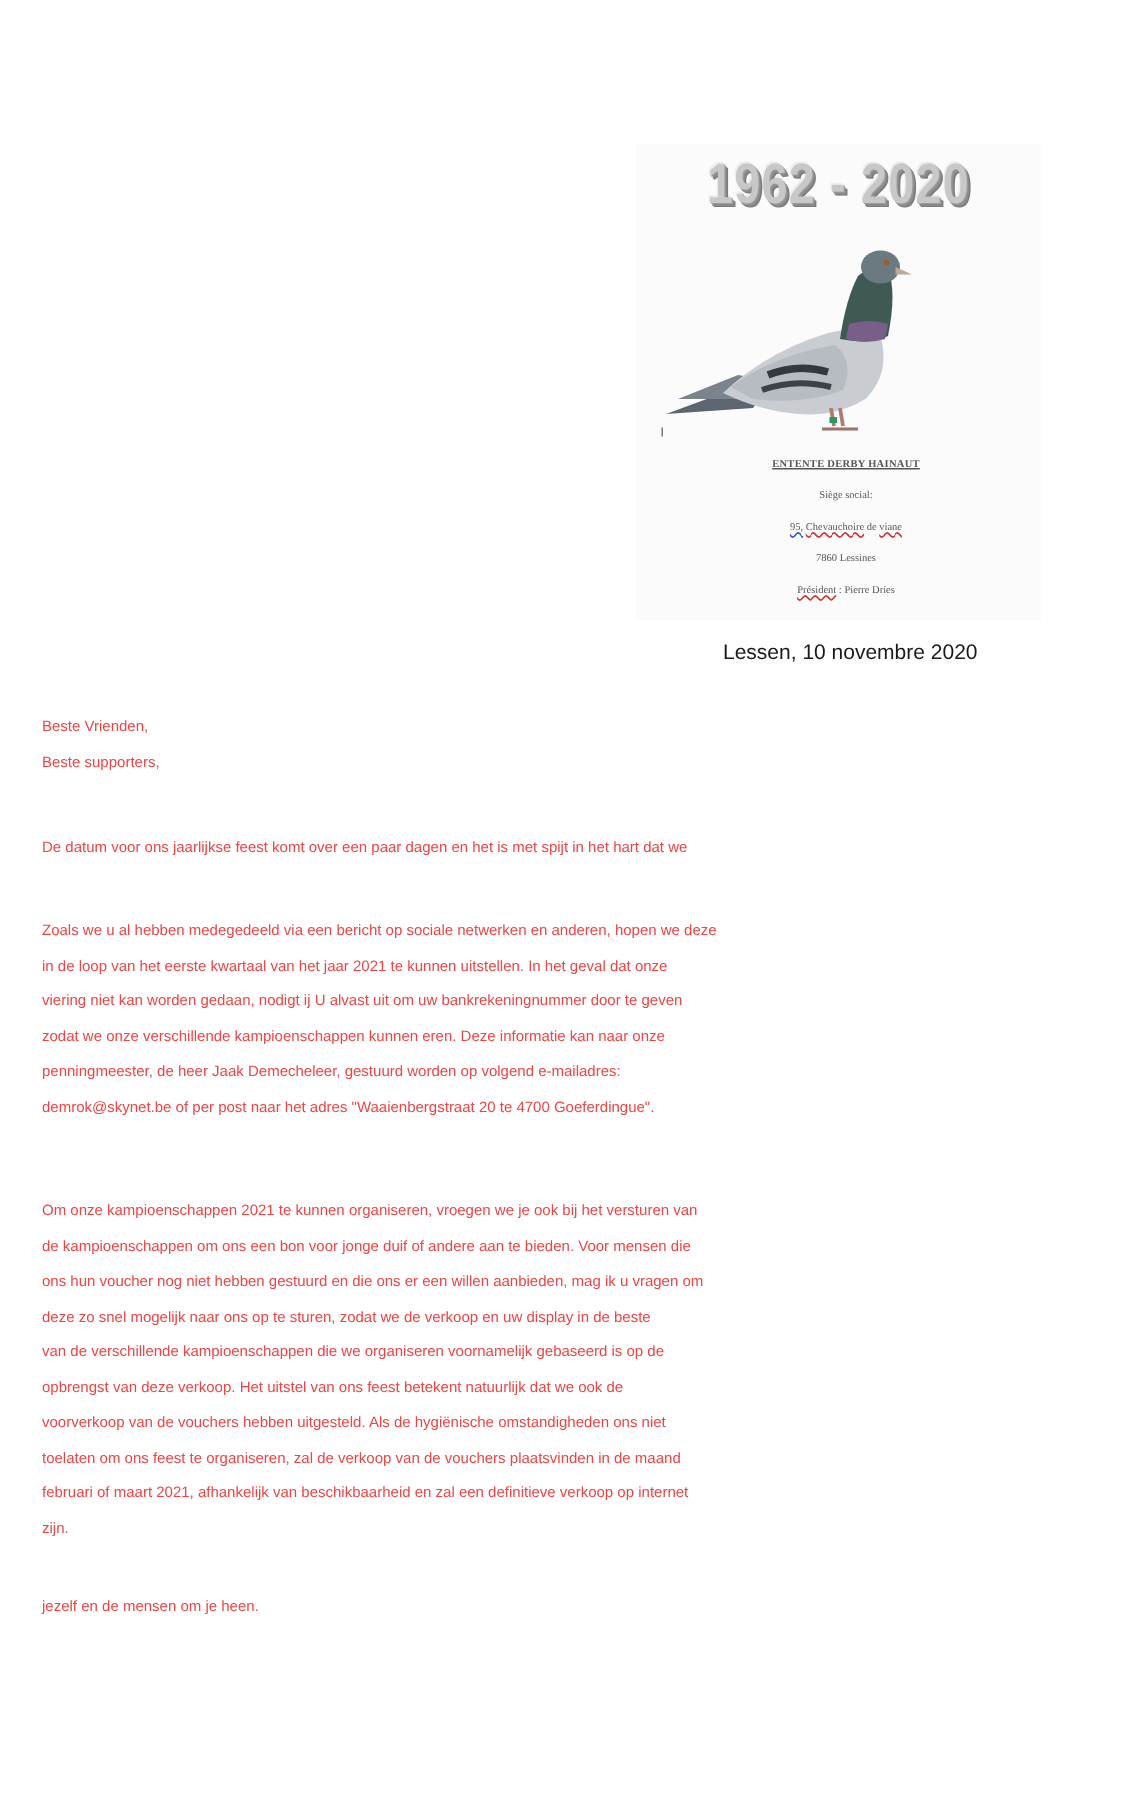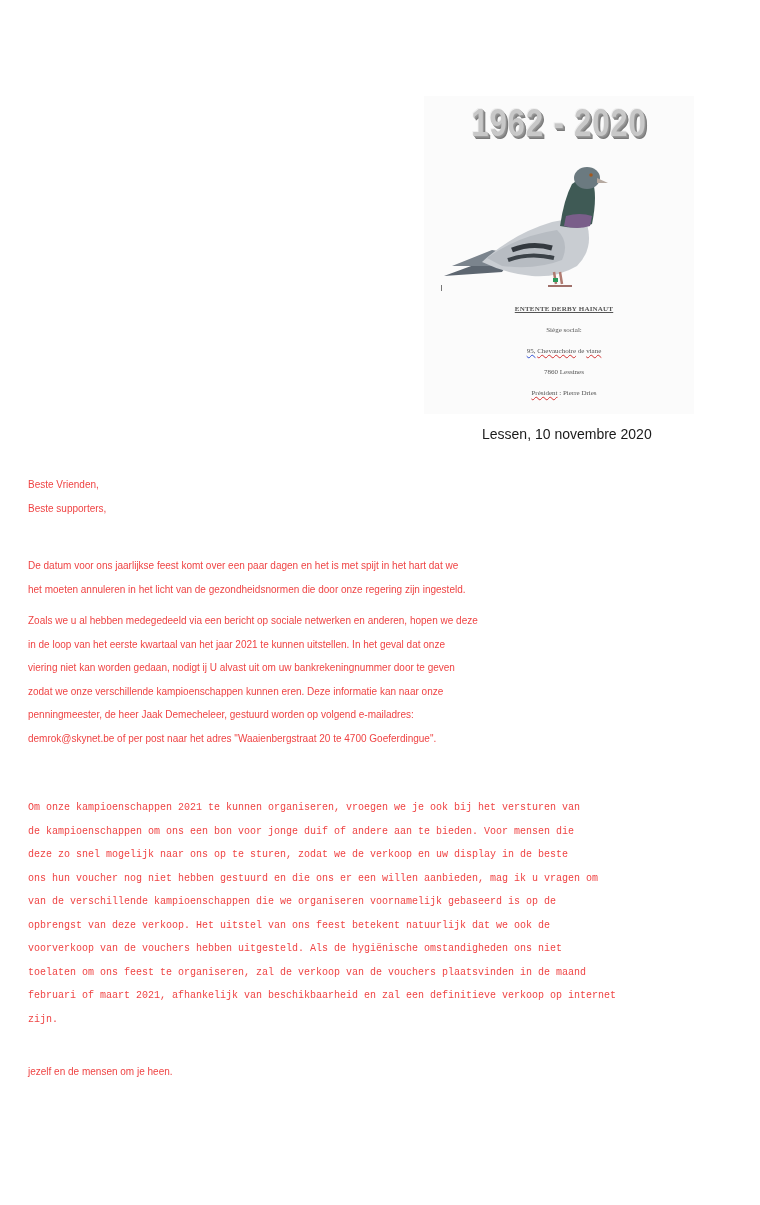--- a/index.html
+++ b/index.html
@@ -96,21 +96,21 @@
       position: absolute;
       left: 28px;
       width: 720px;
       font-size: 10px;
       line-height: 23.5px;
       color: #ef4444;
     }
     .salutation { top: 473px; }
     .p1 { top: 554px; }
     .p2 { top: 609px; }
-    .p3 { top: 796px; font-family: Liberation Mono, monospace; }
+    .p3 { top: 796px; }
     .p4 { top: 1060px; }
     .closing { top: 1209px; }
     .line { display: block; white-space: nowrap; }
   </style>
 </head>
 <body>
 
 <div class="page">
 
   <div class="emblem">
@@ -159,37 +159,36 @@
 
   <div class="date">Lessen, 10 novembre 2020</div>
 
   <div class="letter salutation">
     <span class="line">Beste Vrienden,</span>
     <span class="line">Beste supporters,</span>
   </div>
 
   <div class="letter p1">
     <span class="line">De datum voor ons jaarlijkse feest komt over een paar dagen en het is met spijt in het hart dat we</span>
-    <span class="line">het moeten annuleren in het licht van de gezondheidsnormen die door onze regering zijn ingesteld.</span>
   </div>
 
   <div class="letter p2">
     <span class="line">Zoals we u al hebben medegedeeld via een bericht op sociale netwerken en anderen, hopen we deze</span>
     <span class="line">in de loop van het eerste kwartaal van het jaar 2021 te kunnen uitstellen. In het geval dat onze</span>
     <span class="line">viering niet kan worden gedaan, nodigt ij U alvast uit om uw bankrekeningnummer door te geven</span>
     <span class="line">zodat we onze verschillende kampioenschappen kunnen eren. Deze informatie kan naar onze</span>
     <span class="line">penningmeester, de heer Jaak Demecheleer, gestuurd worden op volgend e-mailadres:</span>
     <span class="line">demrok@skynet.be of per post naar het adres "Waaienbergstraat 20 te 4700 Goeferdingue".</span>
   </div>
 
   <div class="letter p3">
     <span class="line">Om onze kampioenschappen 2021 te kunnen organiseren, vroegen we je ook bij het versturen van</span>
     <span class="line">de kampioenschappen om ons een bon voor jonge duif of andere aan te bieden. Voor mensen die</span>
+    <span class="line">ons hun voucher nog niet hebben gestuurd en die ons er een willen aanbieden, mag ik u vragen om</span>
     <span class="line">deze zo snel mogelijk naar ons op te sturen, zodat we de verkoop en uw display in de beste</span>
-    <span class="line">ons hun voucher nog niet hebben gestuurd en die ons er een willen aanbieden, mag ik u vragen om</span>
     <span class="line">van de verschillende kampioenschappen die we organiseren voornamelijk gebaseerd is op de</span>
     <span class="line">opbrengst van deze verkoop. Het uitstel van ons feest betekent natuurlijk dat we ook de</span>
     <span class="line">voorverkoop van de vouchers hebben uitgesteld. Als de hygiënische omstandigheden ons niet</span>
     <span class="line">toelaten om ons feest te organiseren, zal de verkoop van de vouchers plaatsvinden in de maand</span>
     <span class="line">februari of maart 2021, afhankelijk van beschikbaarheid en zal een definitieve verkoop op internet</span>
     <span class="line">zijn.</span>
   </div>
 
   <div class="letter p4">
     <span class="line">jezelf en de mensen om je heen.</span>

